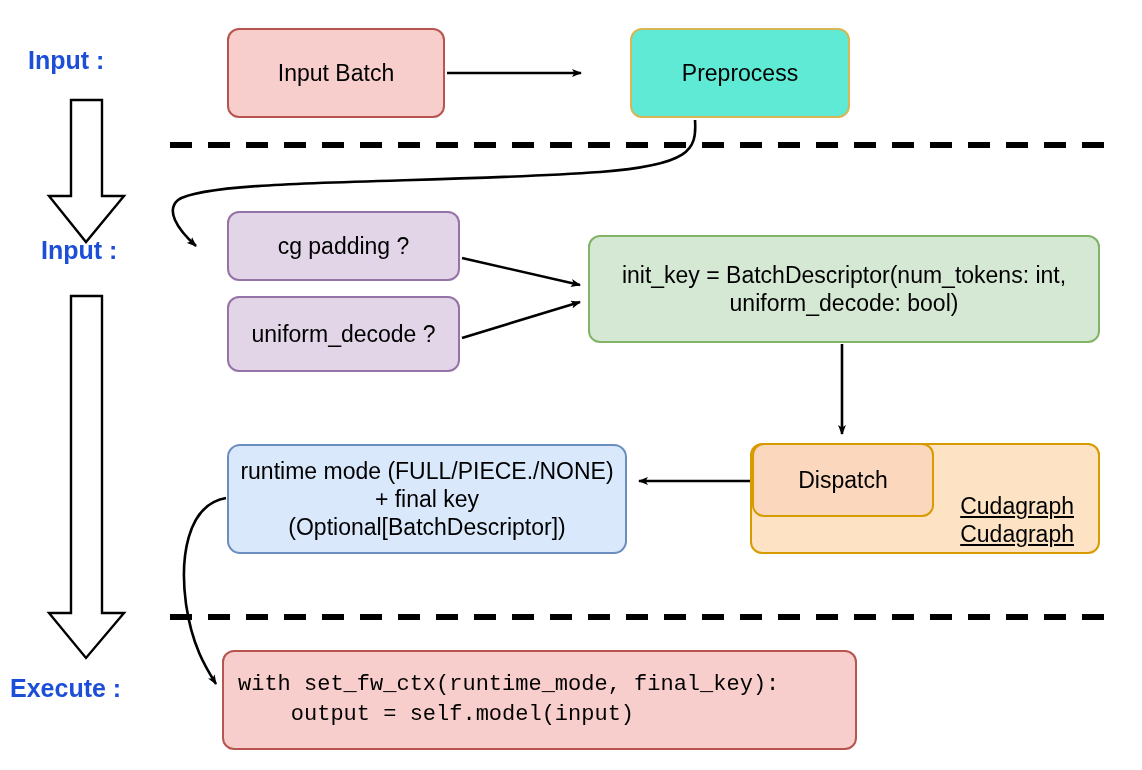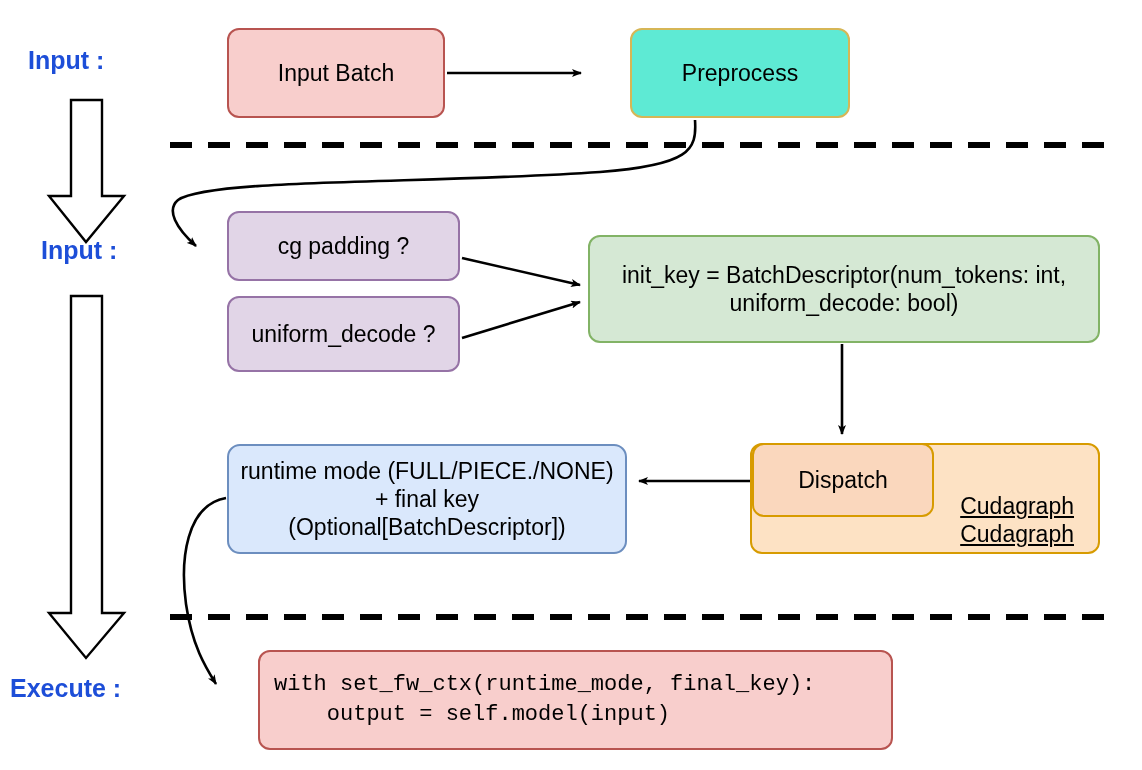--- a/index.html
+++ b/index.html
@@ -61,21 +61,20 @@
 
   .node.code {
     font-family: "Liberation Mono", "DejaVu Sans Mono", monospace;
     font-size: 22px;
     line-height: 1.35;
     justify-content: flex-start;
     align-items: center;
     text-align: left;
     white-space: pre;
     padding-left: 14px;
-    margin-left: 36px;
   }
 
   .node .txt { display: block; width: 100%; }
 </style>
 </head>
 <body>
 
 <div id="canvas">
 
   <svg id="wires" viewBox="0 0 1142 770">

